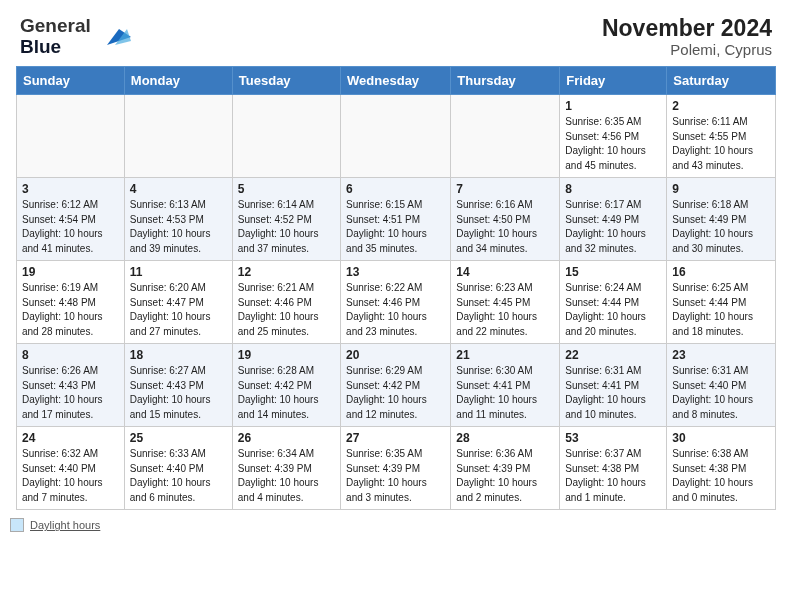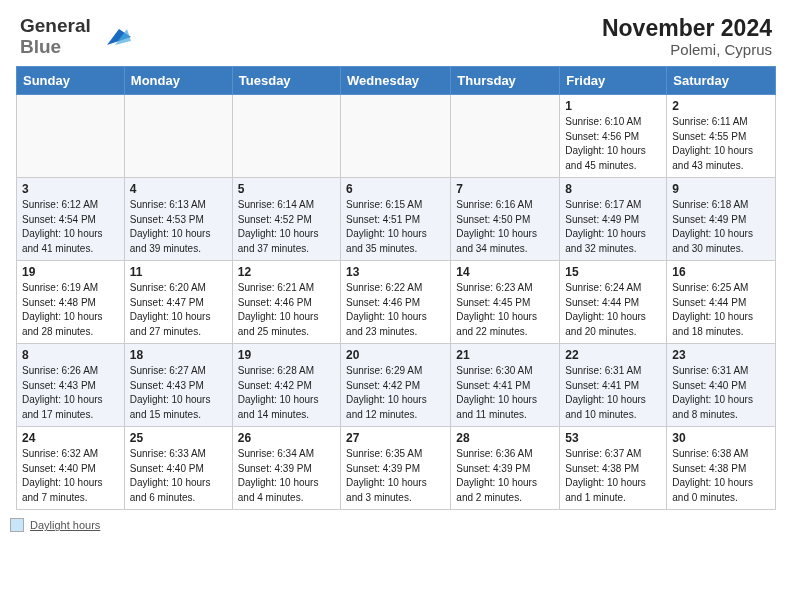--- a/index.html
+++ b/index.html
@@ -102,21 +102,21 @@
   </style>
 </head>
 <body>
 
 <div class="header">
   <div class="logo">
     <div>
       <div style="display:flex;align-items:center;gap:8px;">
         <div style="font-size:19px;font-weight:bold;line-height:1.1;">
           <span style="color:#333;">General</span><br>
-          <span style="color:#737373;font-size:19px;font-weight:bold;">Blue</span>
+          <span style="color:#0f172a;font-size:19px;font-weight:bold;">Blue</span>
         </div>
         <svg width="32" height="32" viewBox="0 0 32 32">
           <polygon points="8,24 20,8 32,16" fill="#1a6abf"></polygon>
           <polygon points="16,24 28,8 32,20" fill="#4aabdf" opacity="0.7"></polygon>
         </svg>
       </div>
     </div>
   </div>
   <div class="title-area">
     <div class="month-title">November 2024</div>
@@ -139,21 +139,21 @@
     </thead>
     <tbody id="calendar-body">
     <tr>
           <td class="empty-cell"></td>
           <td class="empty-cell"></td>
           <td class="empty-cell"></td>
           <td class="empty-cell"></td>
           <td class="empty-cell"></td>
           <td>
             <span class="day-number">1</span>
-            <div class="day-info">Sunrise: 6:10 AM
+            <div class="day-info">Sunrise: 6:35 AM
 Sunset: 4:56 PM
 Daylight: 10 hours and 45 minutes.</div>
           </td>
           <td>
             <span class="day-number">2</span>
             <div class="day-info">Sunrise: 6:11 AM
 Sunset: 4:55 PM
 Daylight: 10 hours and 43 minutes.</div>
           </td>
         </tr>

